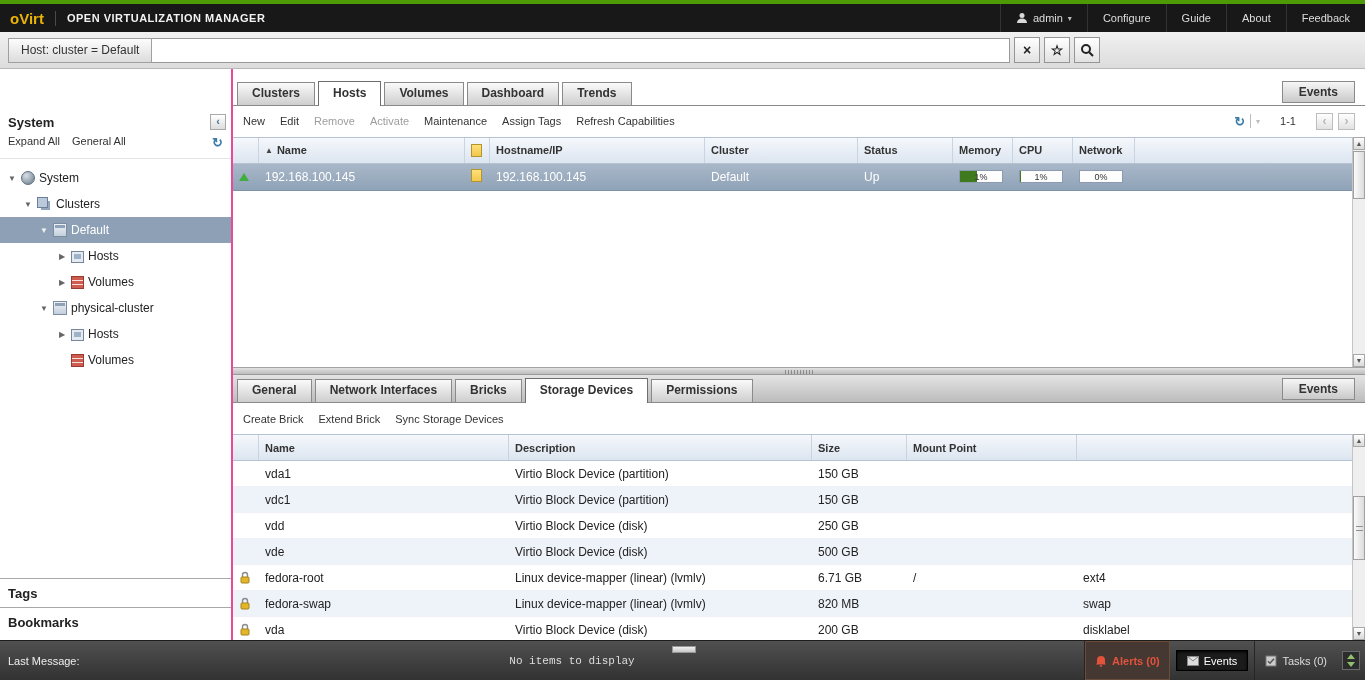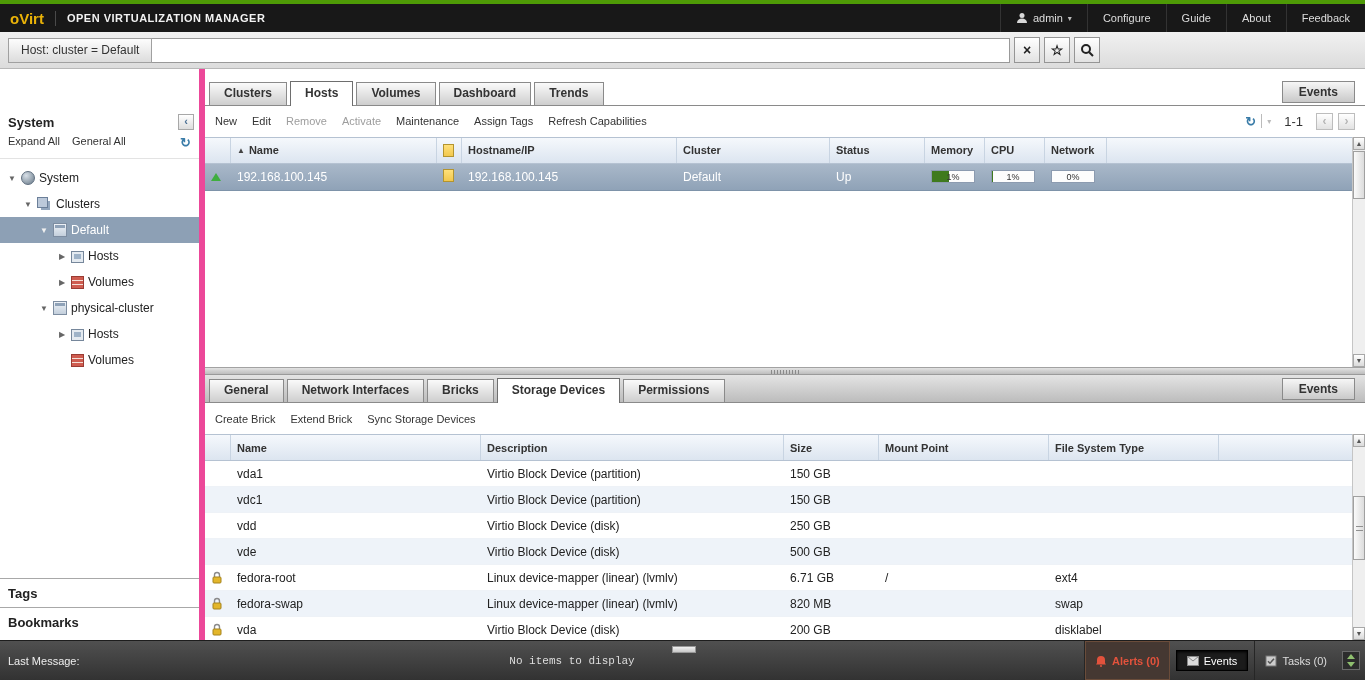--- a/index.html
+++ b/index.html
@@ -28,21 +28,21 @@
   .scopebox { height:25px; line-height:23px; padding:0 12px; background:linear-gradient(#fdfdfd,#dcdcdc);
     border:1px solid #a0a0a0; font-size:12px; color:#333; cursor:pointer; white-space:nowrap; }
   .searchinput { flex:1; height:25px; border:1px solid #999; border-left:none; background:#fff; font-size:12px; padding:0 6px; outline:none; }
   .sbtn { width:26px; height:26px; margin-left:4px; background:linear-gradient(#fff,#e2e2e2); border:1px solid #959595;
     display:flex; align-items:center; justify-content:center; font-size:14px; font-weight:bold; color:#222; cursor:pointer; }
 
   
   .content { flex:1; display:flex; min-height:0; }
 
   
-  .sidebar { width:205px; border-right:6px solid #ec4899; background:#fff; display:flex; flex-direction:column; }
+  .sidebar { width:233px; border-right:2px solid #ec4899; background:#fff; display:flex; flex-direction:column; }
   .side-header { margin-top:40px; height:26px; display:flex; align-items:center; justify-content:space-between;
     padding:0 5px 0 8px; font-size:13px; font-weight:bold; color:#222; }
   .collapse-btn { width:16px; height:16px; border:1px solid #a8a8a8; background:linear-gradient(#fff,#ddd);
     font-size:11px; line-height:13px; text-align:center; color:#4a6f94; cursor:pointer; }
   .tree-controls { height:24px; display:flex; align-items:flex-start; gap:12px; padding:0 8px; font-size:11px; color:#333;
     border-bottom:1px solid #e3e3e3; }
   .tree-controls .link { cursor:pointer; }
   .refresh { margin-left:auto; color:var(--link-blue,#3a7ca8); font-size:13px; font-weight:bold; cursor:pointer; }
   .tree { flex:1; overflow:hidden; padding-top:6px; }
   .tree-item { height:26px; display:flex; align-items:center; font-size:12px; color:#222; cursor:pointer; }
@@ -73,21 +73,21 @@
     border:1px solid #8a8a8a; border-bottom:none; font-size:12px; font-weight:bold; color:#333; cursor:pointer; white-space:nowrap; }
   .tab.active { background:#fff; height:25px; line-height:23px; margin-bottom:-1px; border-color:#6e6e6e; position:relative; z-index:2; }
   .events-btn { margin-left:auto; margin-right:10px; margin-bottom:2px; height:22px; line-height:20px; padding:0 16px;
     background:linear-gradient(#f6f6f6,#c9c9c9); border:1px solid #8a8a8a; font-size:12px; font-weight:bold; color:#333; cursor:pointer; }
 
   .toolbar { height:33px; display:flex; align-items:center; padding:0 10px; font-size:11px; color:#333; background:#fff; }
   .tb-action { margin-right:15px; cursor:pointer; white-space:nowrap; }
   .tb-action.disabled { color:#9d9d9d; cursor:default; }
   .tb-right { margin-left:auto; display:flex; align-items:center; gap:5px; }
   .tb-sep { width:1px; height:14px; background:#bbb; }
-  .paging { font-size:13px; color:#333; margin:0 8px; }
+  .paging { font-size:11px; color:#333; margin:0 15px; }
   .pager-btn { width:17px; height:17px; border:1px solid #bdbdbd; background:linear-gradient(#fff,#e2e2e2);
     color:#b5b5b5; font-size:12px; line-height:14px; text-align:center; font-weight:bold; cursor:default; }
 
   
   .grid { position:relative; }
   .grid-h { display:flex; height:27px; align-items:center; background:linear-gradient(#f5f8fc,#dce5f0);
     border-top:1px solid #b5c2d2; border-bottom:1px solid #b5c2d2; font-size:11px; font-weight:bold; color:#333; }
   .hc { height:100%; display:flex; align-items:center; padding:0 6px; border-right:1px solid #c8d4e2; }
   .hc.c-fill, .hc.s-fill { border-right:none; flex:1; }
   .sort { font-size:8px; color:#444; margin-right:4px; }
@@ -346,21 +346,20 @@
         <span class="tb-action">Sync Storage Devices</span>
       </div>
 
       <div class="grid storage">
         <div class="grid-h">
           <div class="hc s-lock"></div>
           <div class="hc s-name">Name</div>
           <div class="hc s-desc">Description</div>
           <div class="hc s-size">Size</div>
           <div class="hc s-mount">Mount Point</div>
-          <div class="hc s-fs">File System Type</div>
           <div class="hc s-fill"></div>
         </div>
         <div class="grid-body">
 
           <div class="srow">
             <div class="rc s-lock"></div>
             <div class="rc s-name">vda1</div>
             <div class="rc s-desc">Virtio Block Device (partition)</div>
             <div class="rc s-size">150 GB</div>
             <div class="rc s-mount"></div>

